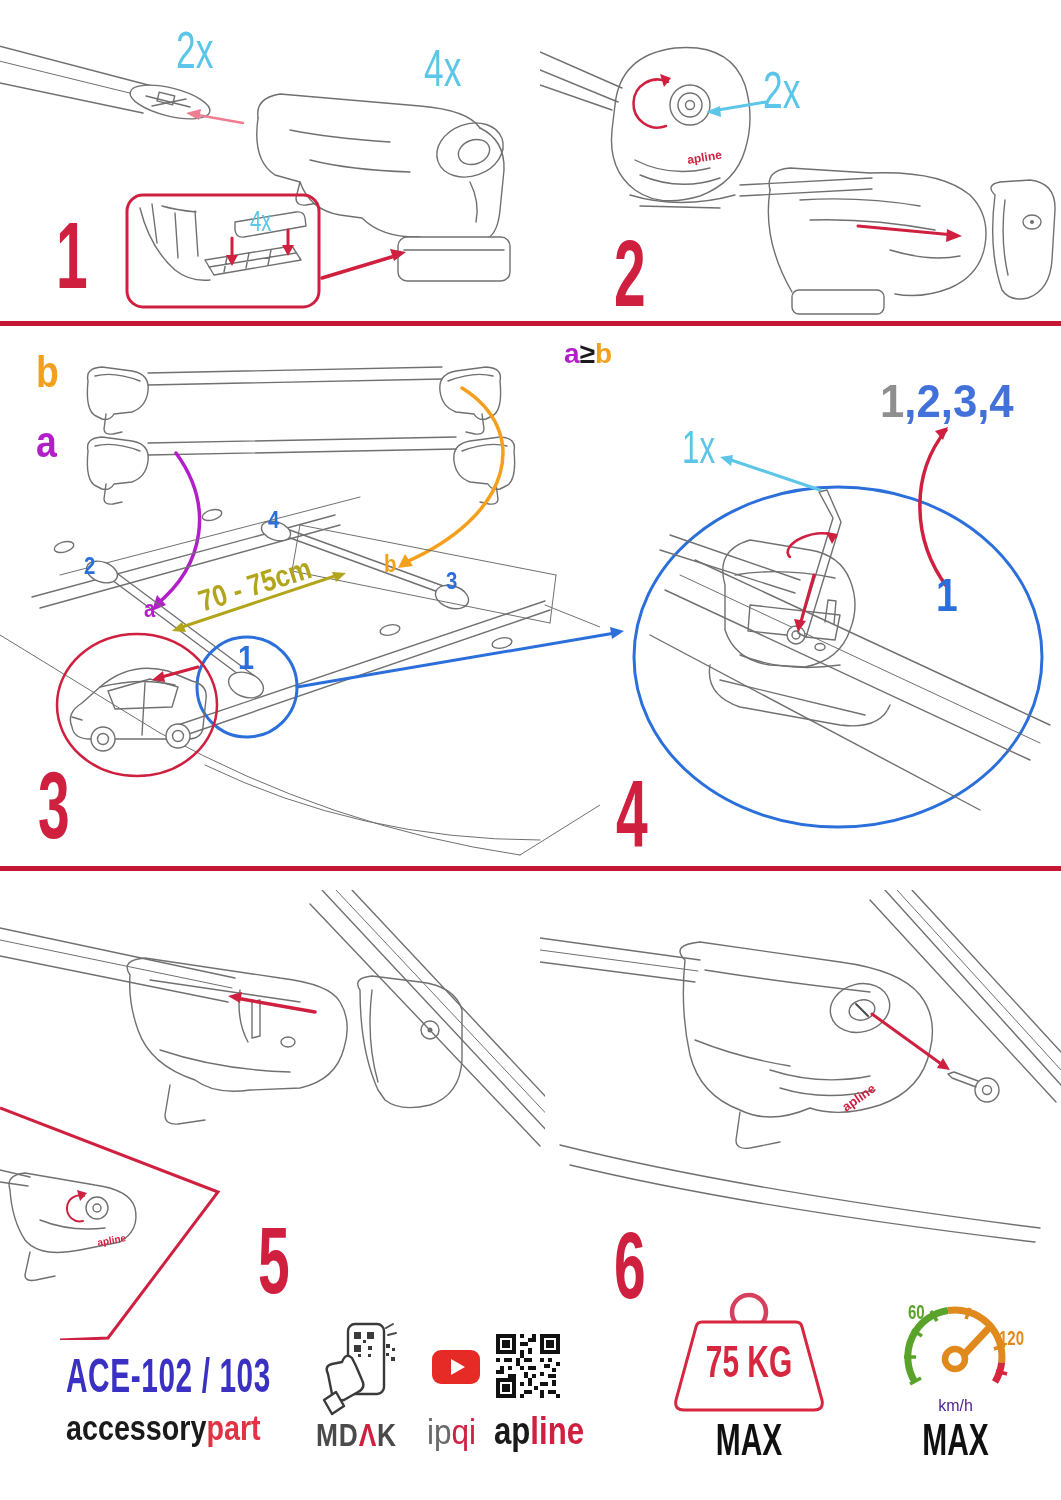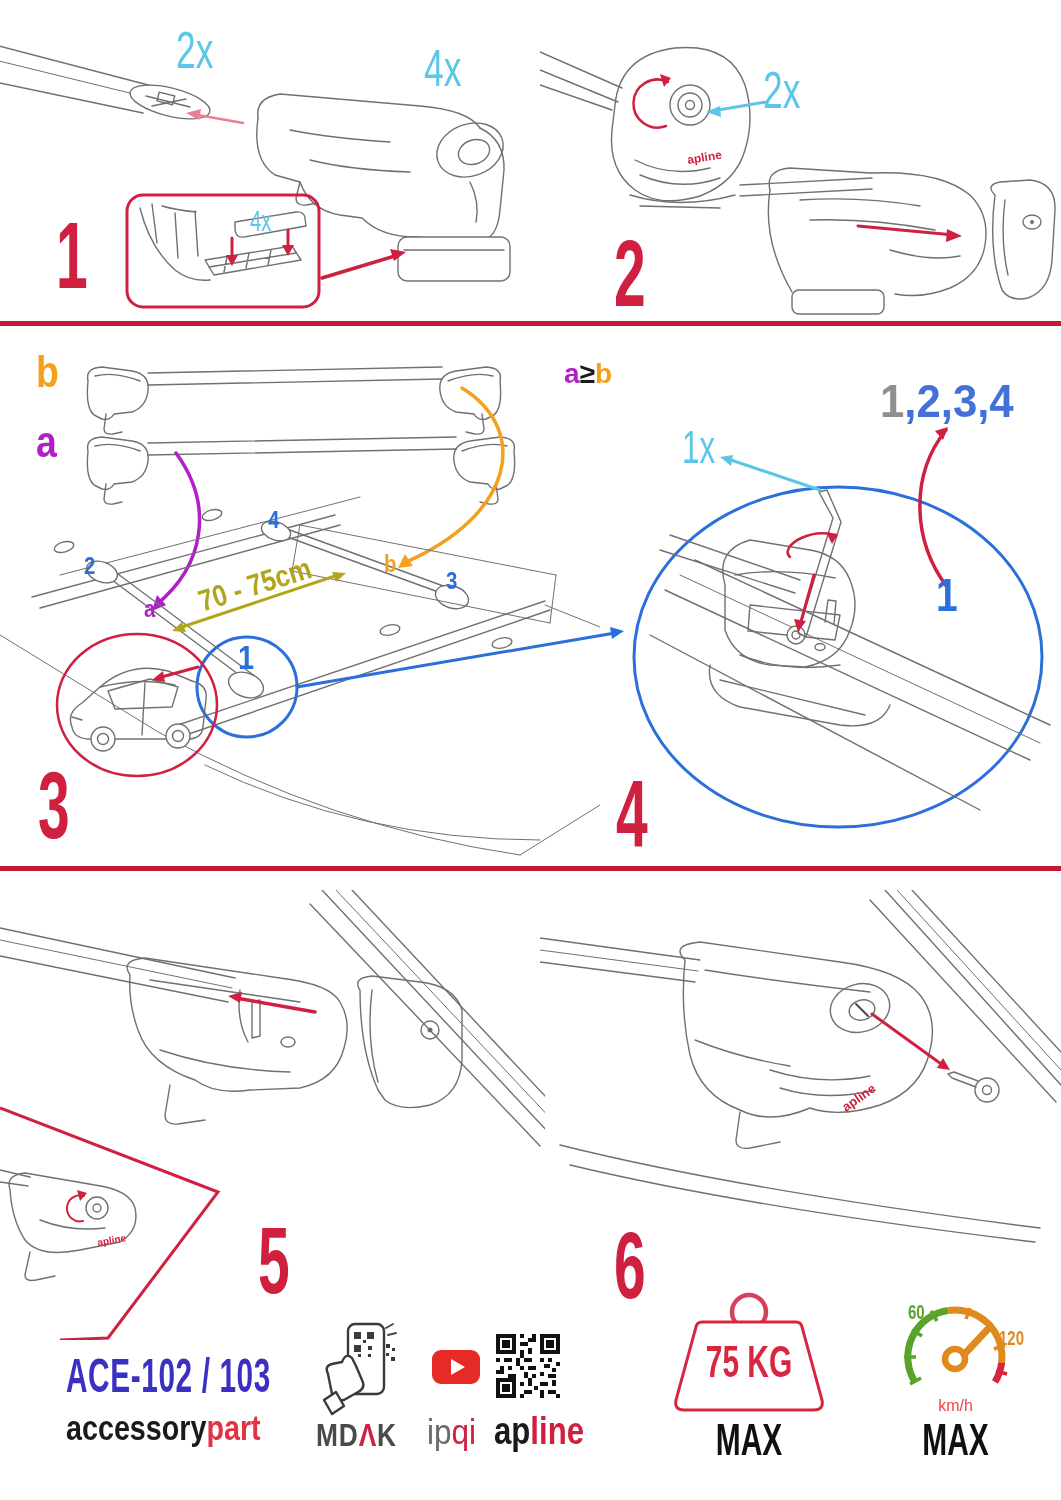--- a/index.html
+++ b/index.html
@@ -203,21 +203,21 @@
     <polygon fill="#5bc6e8" points="440,122 453,120 451,131"></polygon>
 
     <path class="red-st" stroke-width="2.5" d="M510 222 A25 12 -15 1 1 556 202"></path>
     <polygon fill="#cf2040" points="558,199 546,197 552,209"></polygon>
     <path class="red-st" stroke-width="3" d="M534 240 L520 290"></path>
     <polygon fill="#cf2040" points="518,297 514,284 526,286"></polygon>
 
     <path class="red-st" stroke-width="3.5" d="M667 252 C632 205 630 140 666 95"></path>
     <polygon fill="#cf2040" points="668,92 663,105 655,96"></polygon>
   </svg>
-  <div class="abs" style="left:564px;top:360px;font-size:28px;font-weight:700;line-height:1">
+  <div class="abs" style="left:564px;top:340px;font-size:28px;font-weight:700;line-height:1">
     <span class="purple">a</span><span style="color:#1a1a1a">≥</span><span class="orange">b</span>
   </div>
   <div class="abs" style="left:880px;top:378px;font-size:46px;font-weight:700;line-height:1;transform:scaleX(.95);transform-origin:left top">
     <span style="color:#8f8f8f">1</span><span style="color:#4272d9">,2,3,4</span>
   </div>
   <div class="abs cyanlab" style="left:682px;top:424px;font-size:46px">1x</div>
   <div class="abs poslab blue" style="left:936px;top:572px;font-size:46px">1</div>
   <div class="abs num" style="left:616px;top:766px">4</div>
 
   <div class="divider" style="top:866px"></div>
@@ -385,16 +385,16 @@
       <line x1="78" y1="26" x2="82" y2="15" stroke="#e08a1e"></line>
       <line x1="96" y1="38" x2="104" y2="30" stroke="#e08a1e"></line>
       <line x1="106" y1="56" x2="117" y2="52" stroke="#e08a1e"></line>
       <line x1="108" y1="78" x2="119" y2="81" stroke="#d7263f"></line>
     </g>
     <line x1="70" y1="68" x2="99" y2="37" stroke="#e08a1e" stroke-width="7" stroke-linecap="round"></line>
     <circle cx="67" cy="66" r="10" fill="#fff" stroke="#e08a1e" stroke-width="6.5"></circle>
   </svg>
   <div class="abs ftxt" style="left:908px;top:1302px;font-size:20px;font-weight:700;color:#5aa32b;transform:scaleX(.75)">60</div>
   <div class="abs ftxt" style="left:999px;top:1328px;font-size:20px;font-weight:700;color:#e08a1e;transform:scaleX(.75)">120</div>
-  <div class="abs ftxt ctr" style="left:888px;top:1398px;width:135px;font-size:16px;color:#ef4444">km/h</div>
+  <div class="abs ftxt ctr" style="left:888px;top:1398px;width:135px;font-size:16px;color:#4c1d95">km/h</div>
   <div class="abs ftxt ctr" style="left:888px;top:1418px;width:135px;font-size:44px;font-weight:700;color:#101010;transform:scaleX(.68);transform-origin:center top">MAX</div>
 
 </div>
 
 </body></html>

